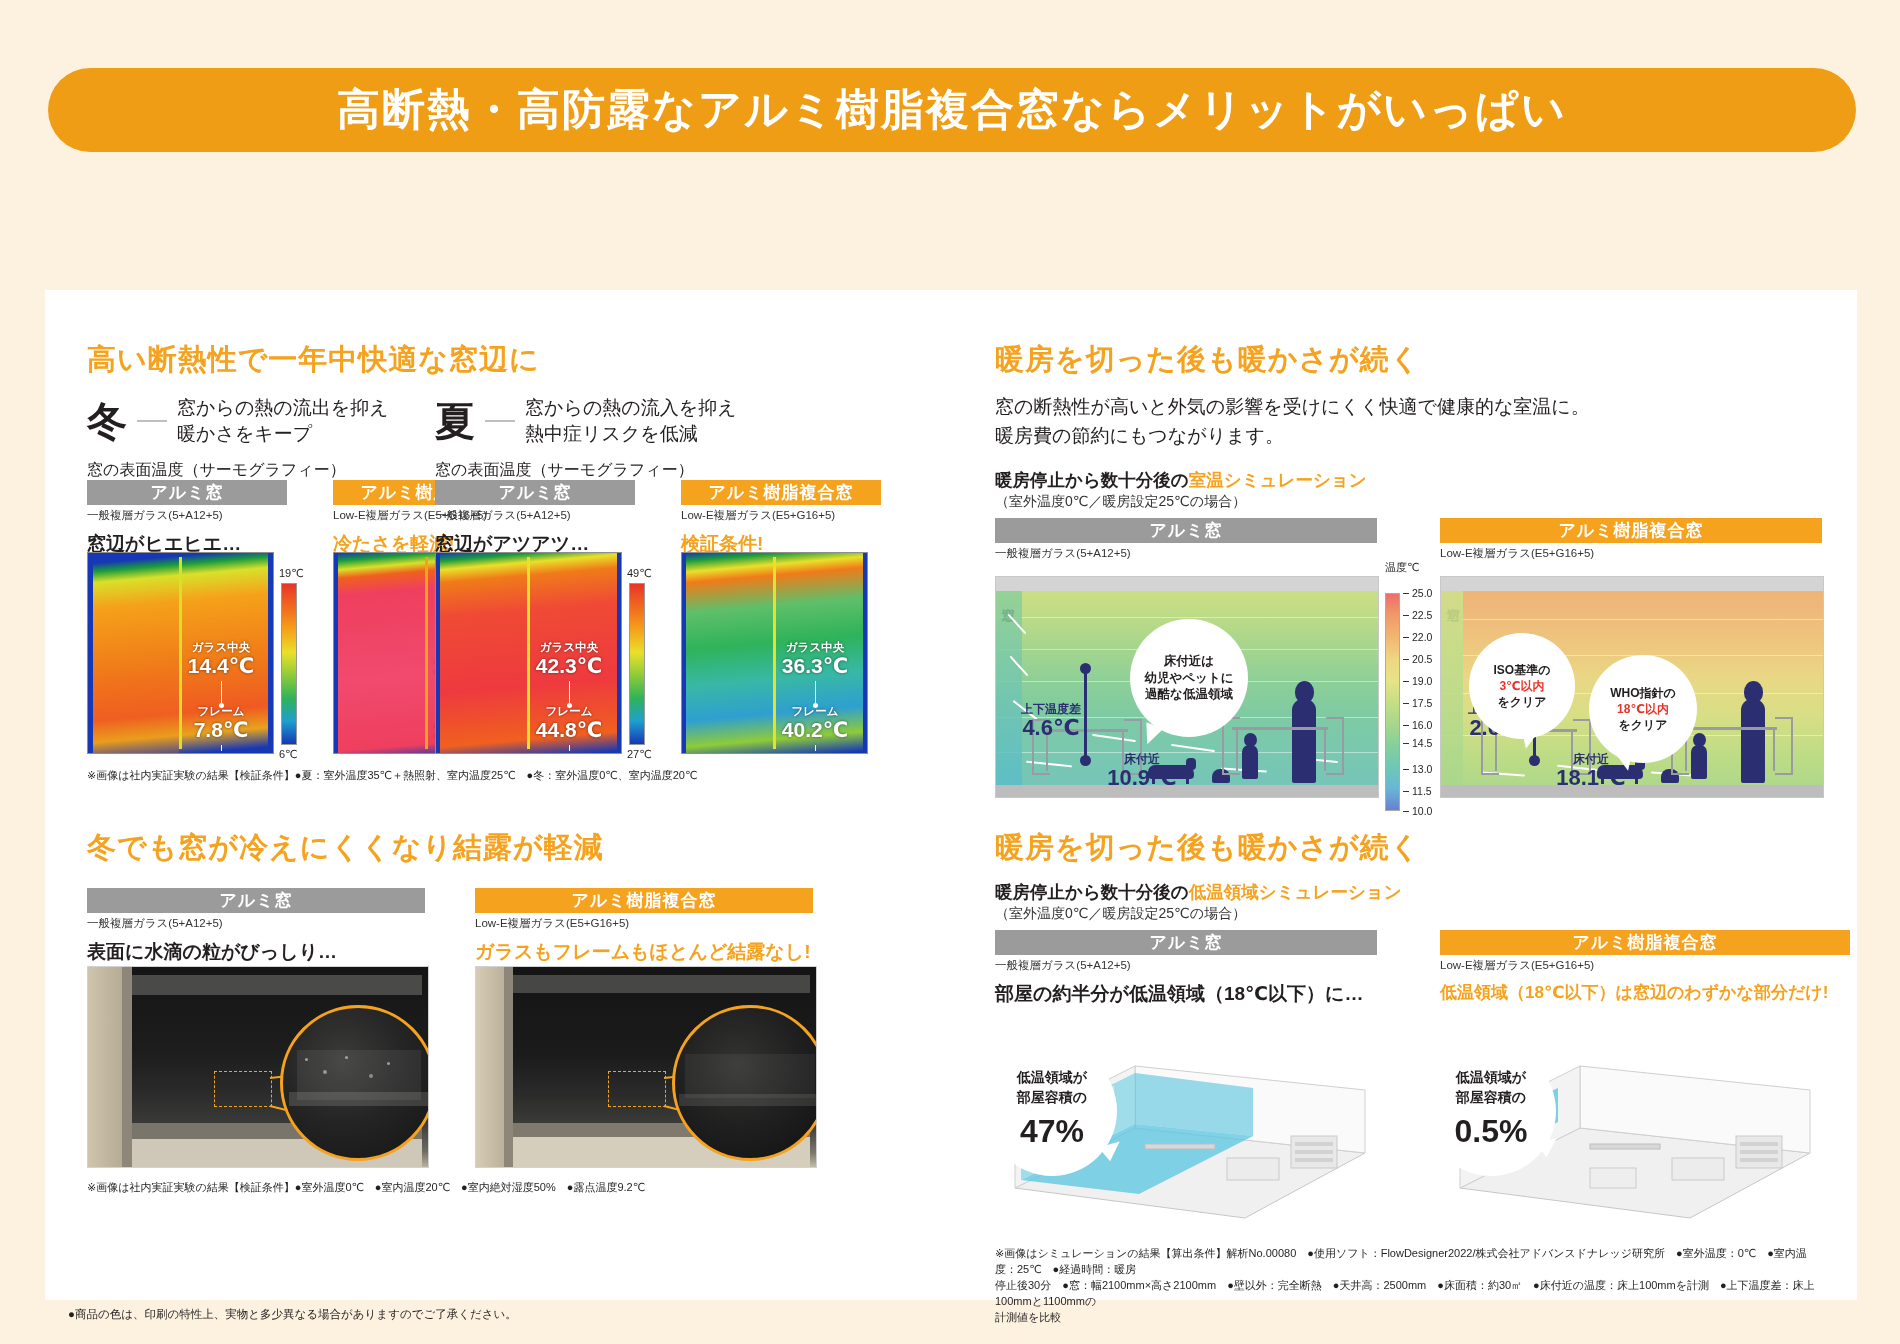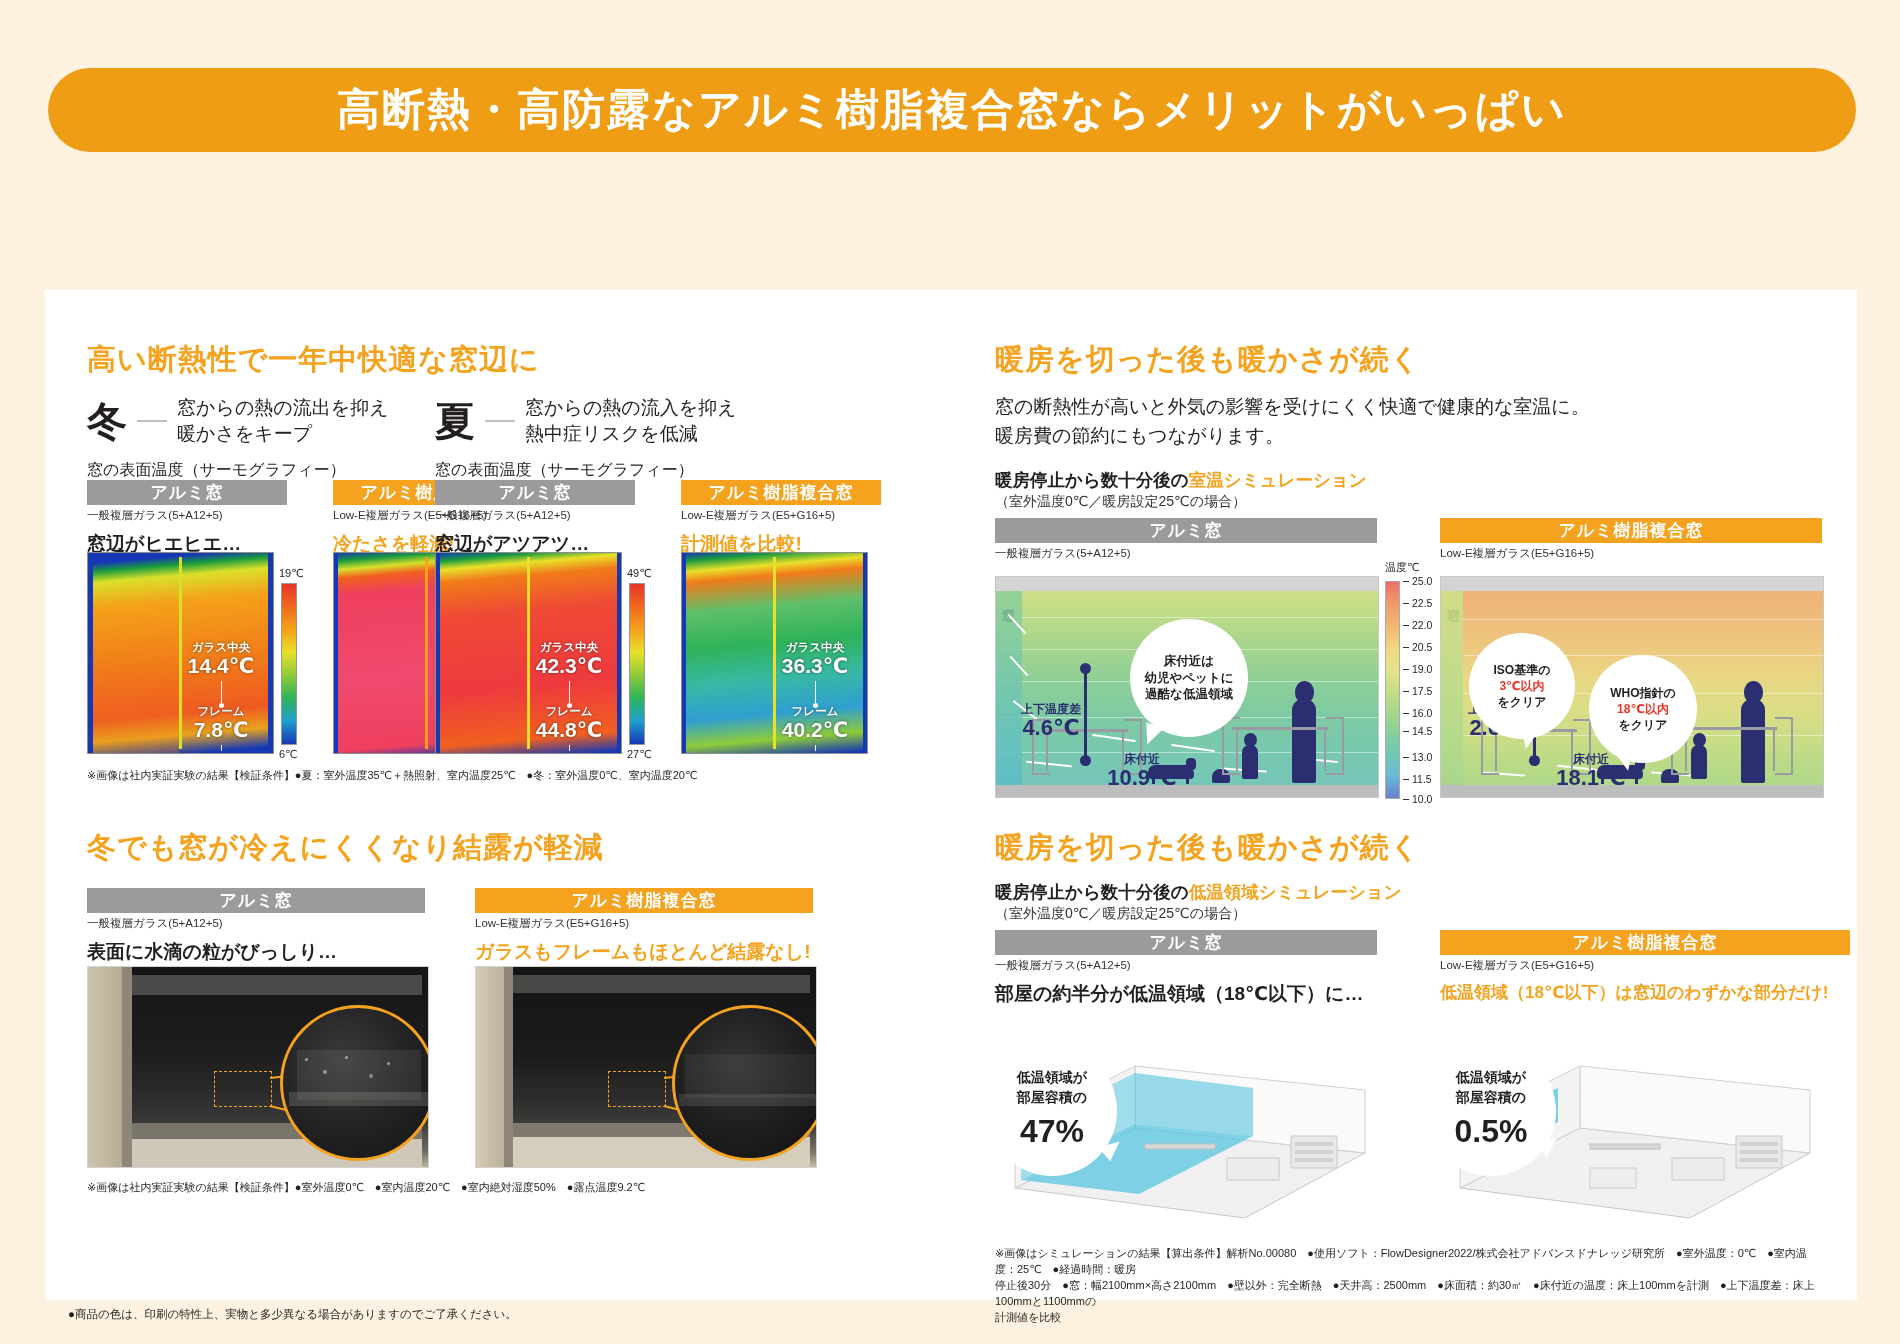--- a/index.html
+++ b/index.html
@@ -204,21 +204,21 @@
     border: 2px solid #8e8e96;
     background: transparent;
   }
   .flowline {
     position: absolute;
     height: 2px; background: #fff; border-radius: 2px;
   }
 
   
   .legend { position: absolute; }
-  .legend-title { font-size: 11px; color: #231f20; margin-bottom: 6px; white-space: nowrap;}
+  .legend-title { font-size: 11px; color: #231f20; margin-bottom: 18px; white-space: nowrap;}
   .legend-body { display: flex; }
   .legend-bar { width: 13px; border: 1px solid #aaa; }
   .legend-ticks { margin-left: 3px; position: relative; }
   .legend-tick {
     position: absolute; font-size: 10.5px; color: #231f20;
     white-space: nowrap; display: flex; align-items: center;
   }
   .legend-tick::before {
     content: ""; display: inline-block;
     width: 6px; height: 1px; background: #333; margin-right: 3px;
@@ -352,21 +352,21 @@
     </div>
 
     <div style="position:absolute;left:390px;top:190px;width:200px;">
       <div class="pbar grey">アルミ窓</div>
       <div class="pglass">一般複層ガラス(5+A12+5)</div>
       <div class="res-title">窓辺がアツアツ…</div>
     </div>
     <div style="position:absolute;left:636px;top:190px;width:200px;">
       <div class="pbar orange">アルミ樹脂複合窓</div>
       <div class="pglass">Low-E複層ガラス(E5+G16+5)</div>
-      <div class="res-title orange">計測値を比較!</div>
+      <div class="res-title orange">検証条件!</div>
     </div>
 
     <div class="thermo" style="left:390px;top:262px;position:absolute;width:185px;height:200px;
                 background:linear-gradient(175deg,#1638b4 0%,#1b9d3c 4%,#e9e02a 8%,#f07b19 14%,#ef4a35 30%,#ee3a3f 65%,#f0601f 90%,#1638b4 99%);">
       <div style="position:absolute;left:49%;top:2%;bottom:2%;width:3px;background:#e9e02a;"></div>
       <div style="position:absolute;left:0;top:0;bottom:0;width:4px;background:#1638b4;"></div>
       <div style="position:absolute;right:0;top:0;bottom:0;width:4px;background:#1638b4;"></div>
       <div class="tlabel" style="left:88px;top:88px;width:90px;">
         <span class="k">ガラス中央</span>
         <span class="v">42.3℃</span>

